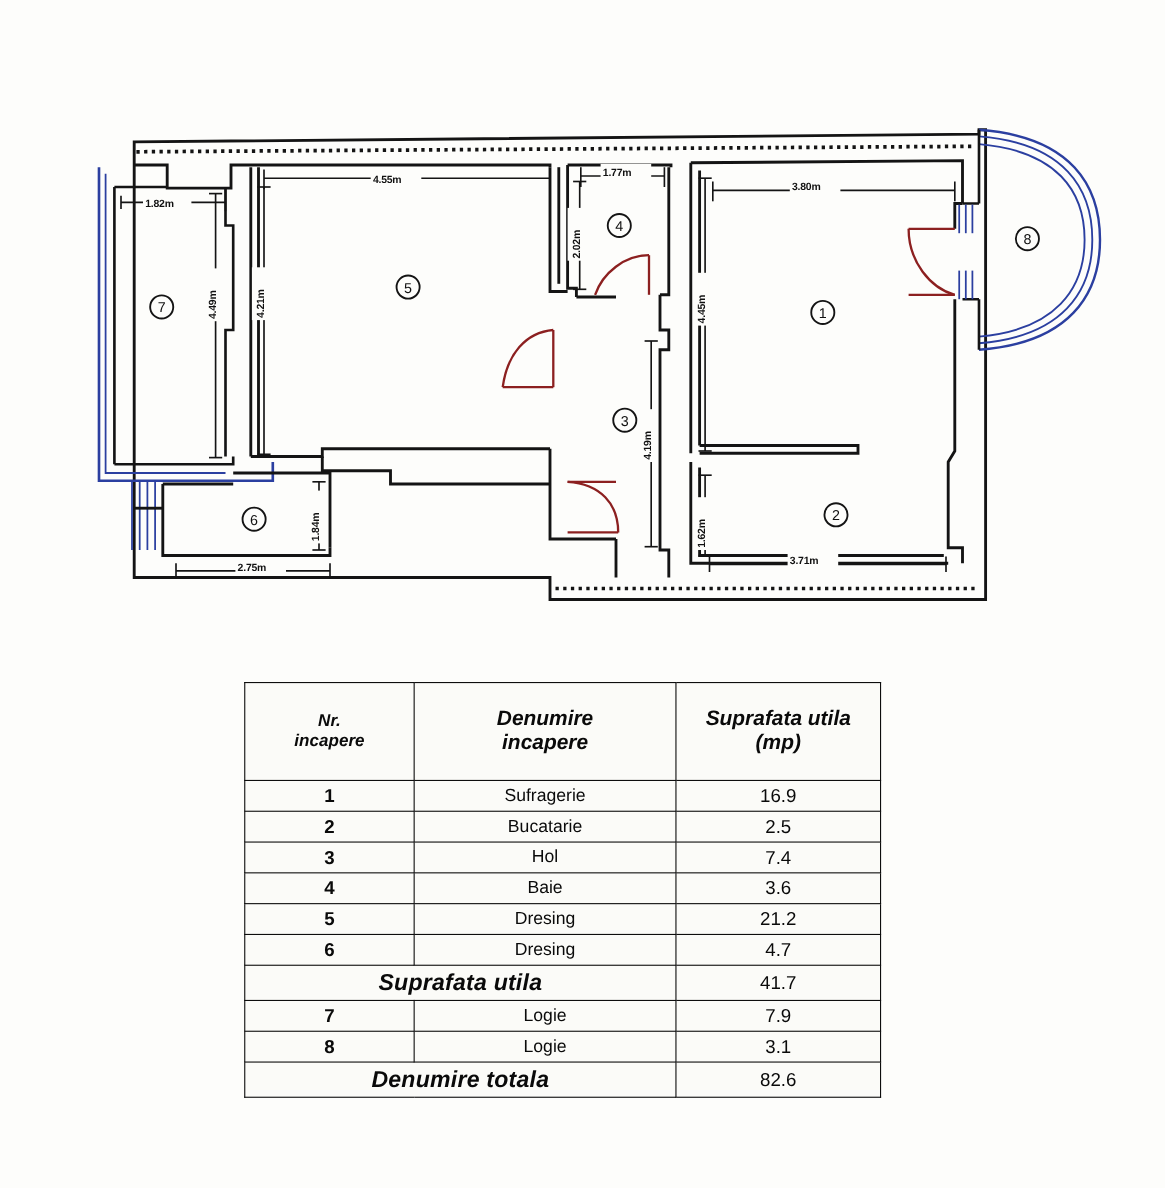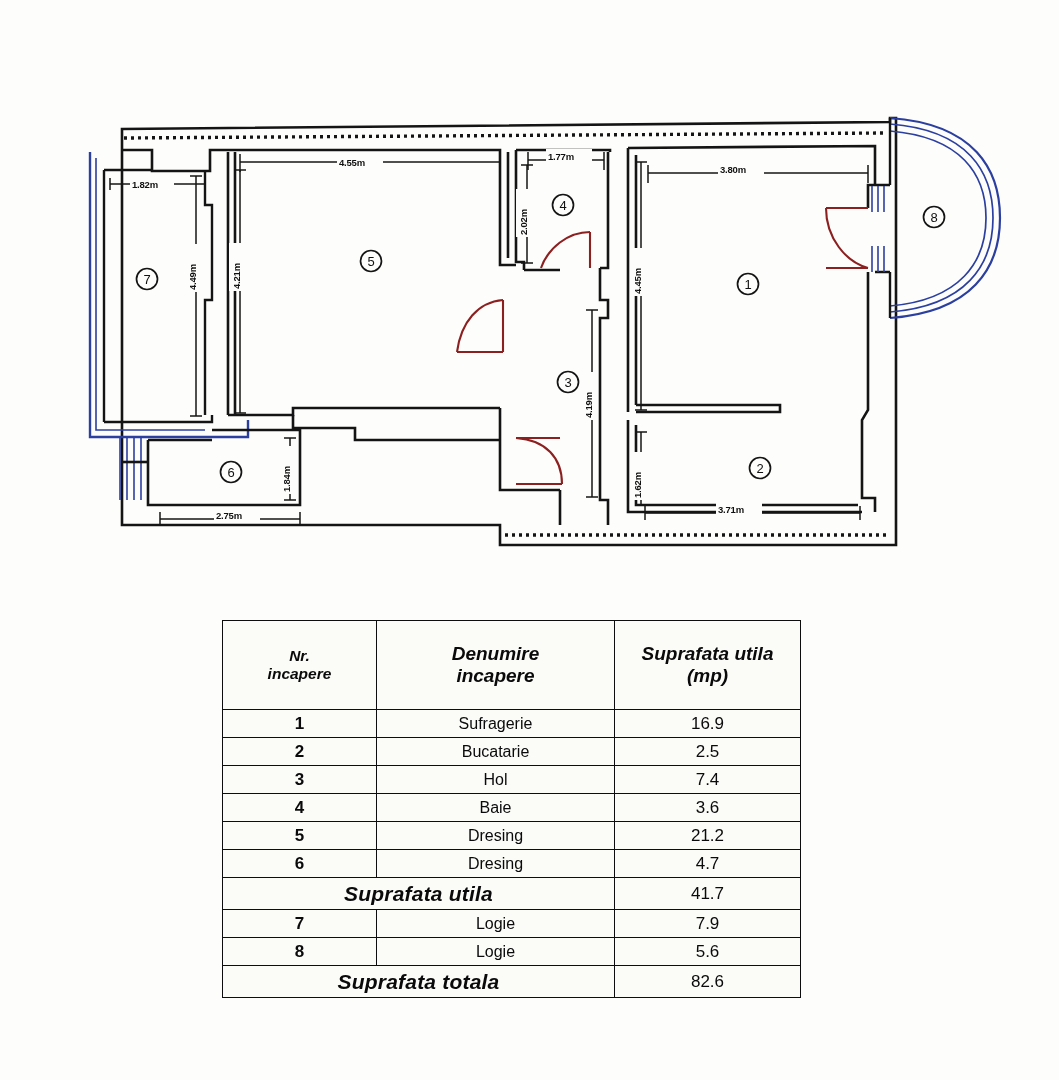--- a/index.html
+++ b/index.html
@@ -400,21 +400,21 @@
         <td class="totarea">41.7</td>
       </tr>
       <tr>
         <td class="rownum">7</td>
         <td class="rname">Logie</td>
         <td class="rarea">7.9</td>
       </tr>
       <tr>
         <td class="rownum">8</td>
         <td class="rname">Logie</td>
-        <td class="rarea">5.6</td>
-      </tr>
-      <tr>
-        <td class="totlabel" colspan="2">Suprafata totala</td>
+        <td class="rarea">3.1</td>
+      </tr>
+      <tr>
+        <td class="totlabel" colspan="2">Denumire totala</td>
         <td class="totarea">82.6</td>
       </tr>
     </tbody>
   </table>
 </div>
 
 </body></html>

